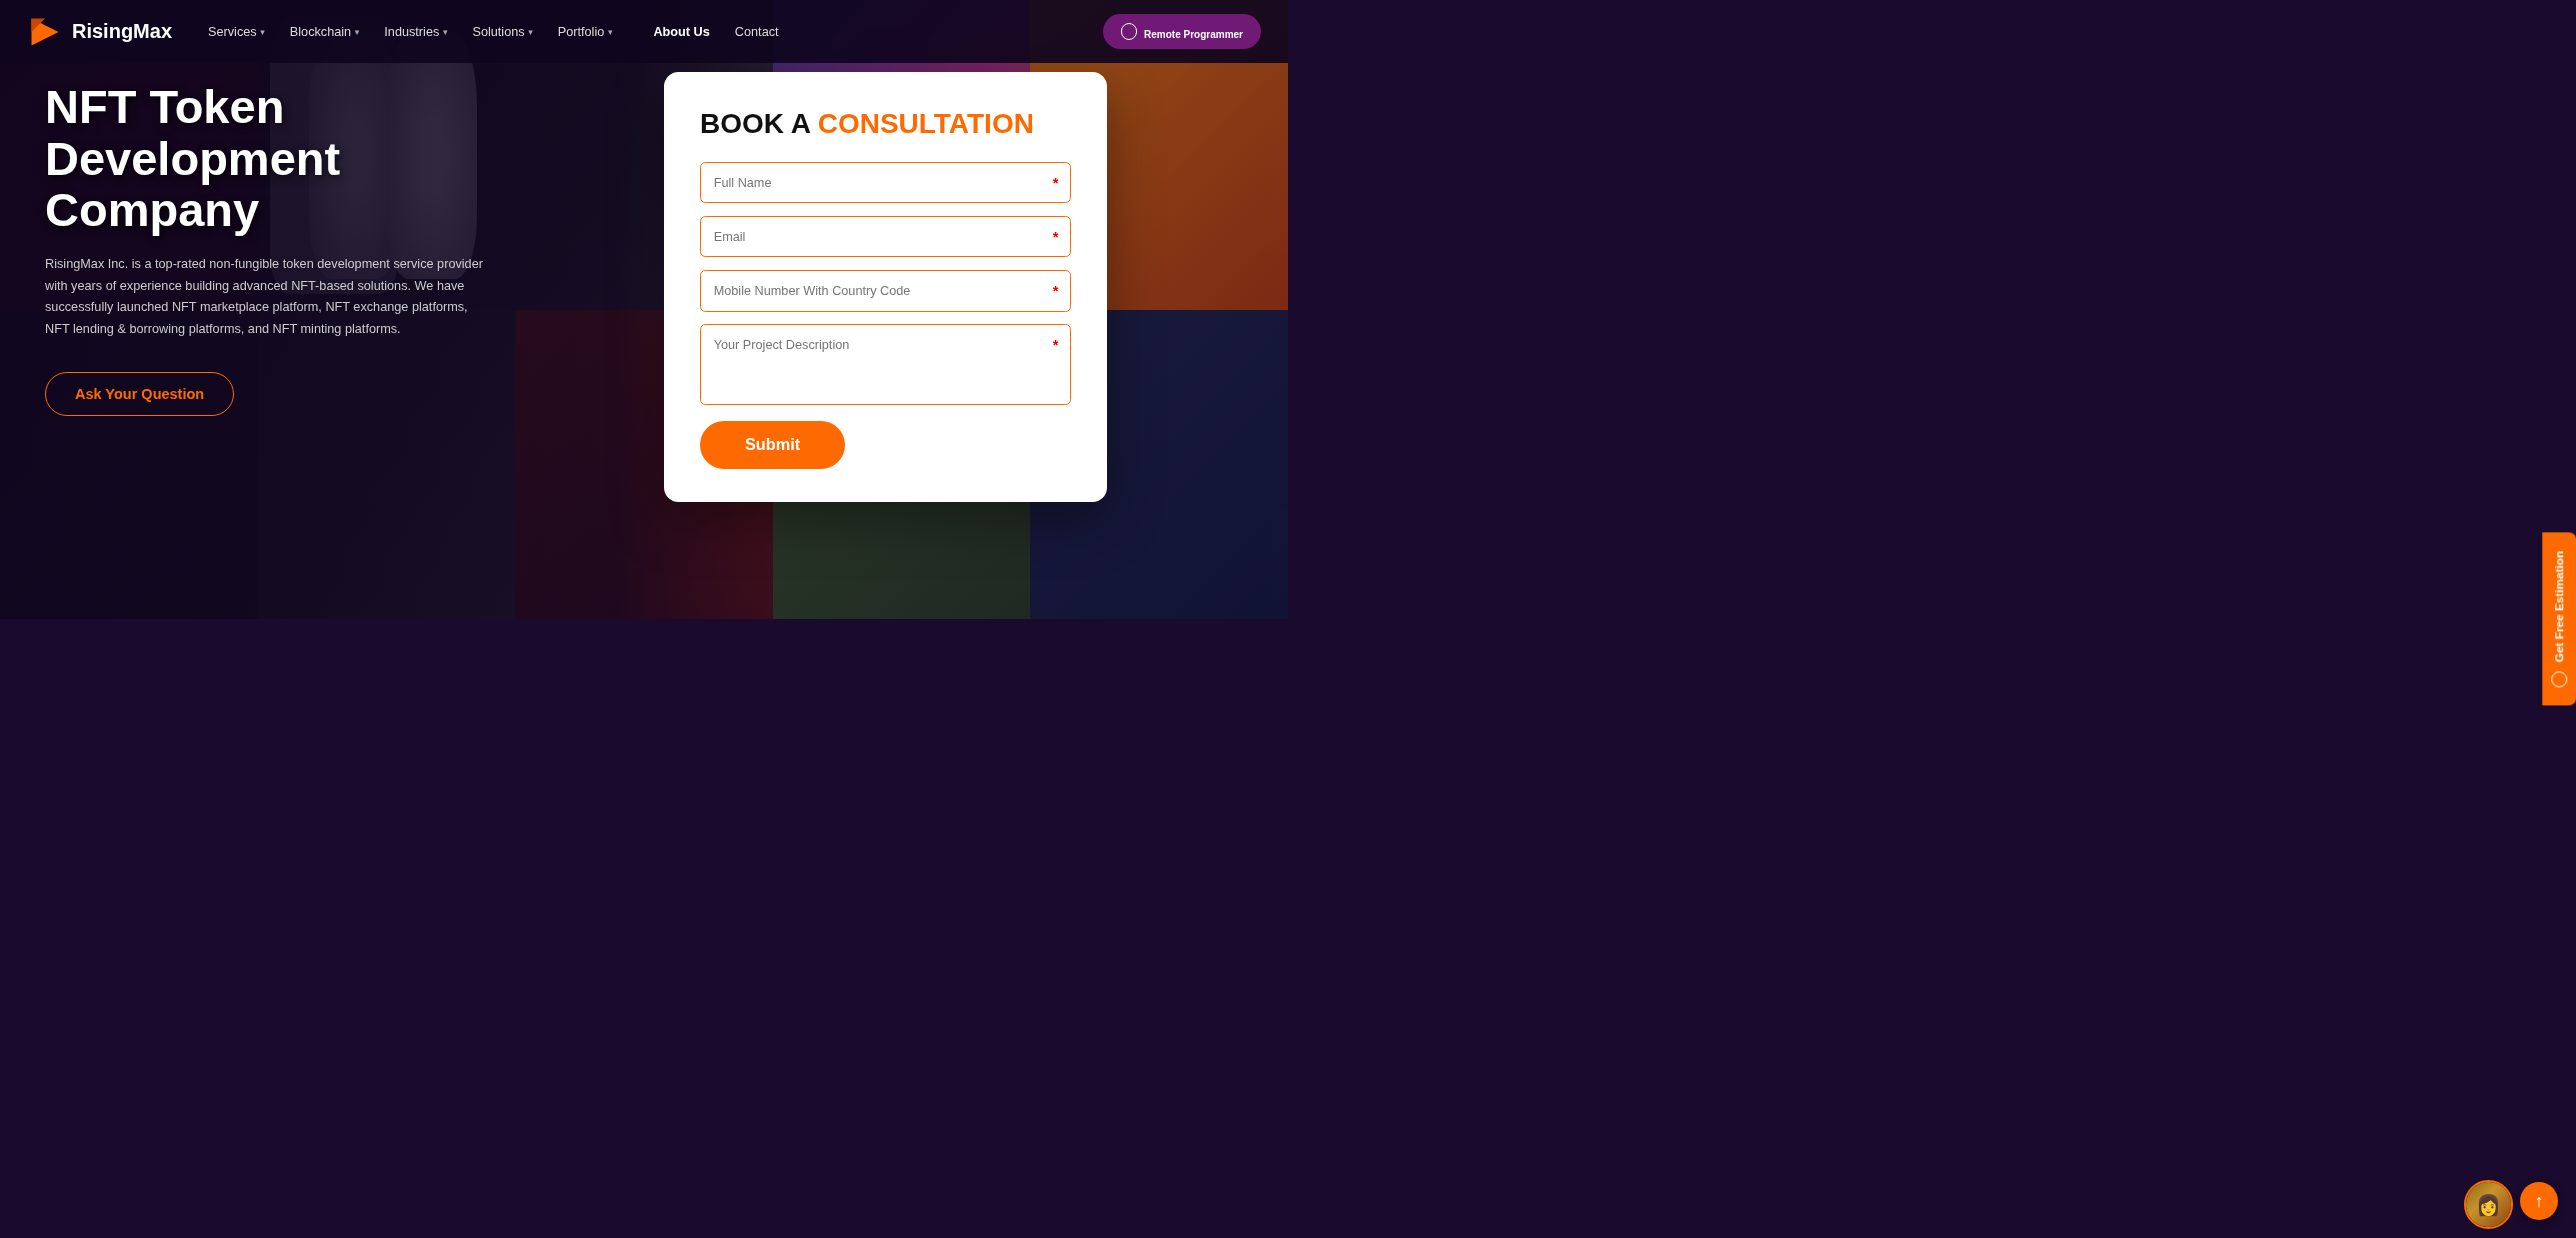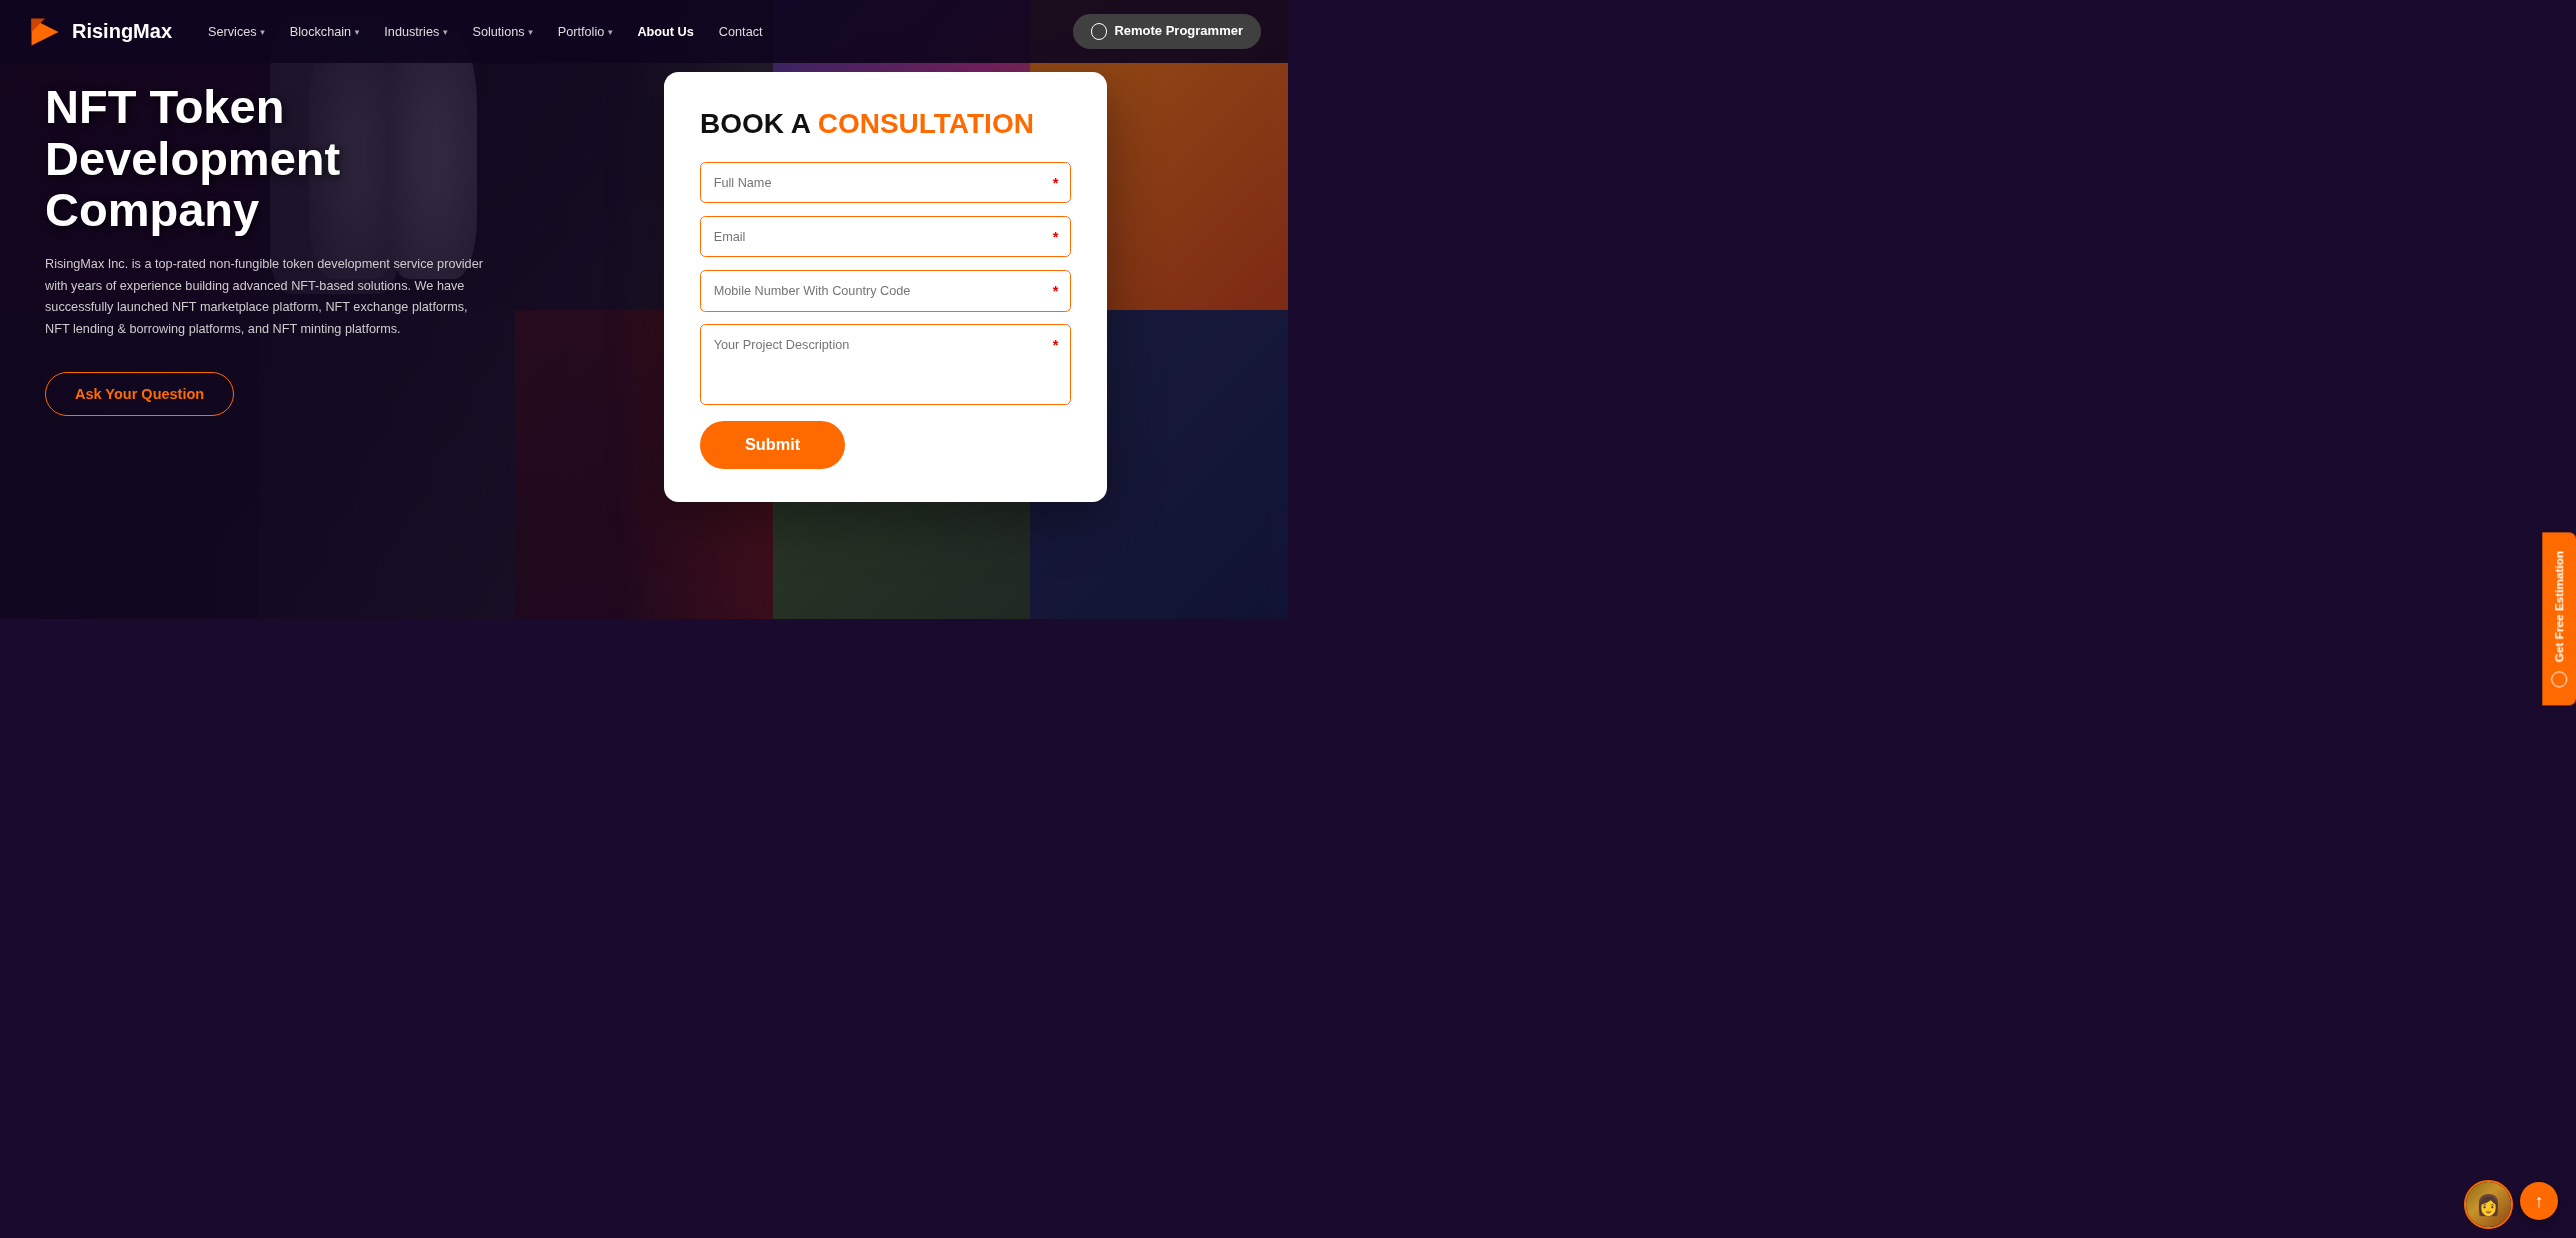--- a/index.html
+++ b/index.html
@@ -9,26 +9,26 @@
     .navbar {
       position: absolute; top: 0; left: 0; right: 0; height: 63px;
       background: rgba(15,5,30,0.92);
       display: flex; align-items: center; z-index: 100; padding: 0 27px;
     }
     .logo-area { display: flex; align-items: center; gap: 9px; margin-right: 36px; }
     .logo-icon { width: 36px; height: 36px; }
     .logo-text { color: #fff; font-size: 20px; font-weight: 700; white-space: nowrap; }
     .nav-links { display: flex; align-items: center; gap: 25px; flex: 1; }
     .nav-item { color: #ddd; font-size: 12.7px; cursor: pointer; white-space: nowrap; display: flex; align-items: center; gap: 3.6px; }
-    .nav-item.active { color: #fff; font-weight: 600; }
+    .nav-item.active { color: #fff; font-weight: 600; margin-left: 16px; }
     .chevron { font-size: 9px; color: #aaa; }
     .remote-btn {
-      background: #404040; color: #fff; border: none; border-radius: 22.6px;
-      padding: 9px 18px; font-size: 13px; font-weight: 700; cursor: pointer;
-      display: flex; align-items: flex-start; gap: 7.2px; white-space: nowrap;
+      background: #701a75; color: #fff; border: none; border-radius: 22.6px;
+      padding: 9px 18px; font-size: 10px; font-weight: 700; cursor: pointer;
+      display: flex; align-items: flex-end; gap: 7.2px; white-space: nowrap;
     }
     .remote-btn-circle { width: 16.3px; height: 16.3px; border: 1.8px solid #fff; border-radius: 50%; flex-shrink: 0; }
 
     
     .hero {
       position: absolute; top: 0; left: 0; right: 0; bottom: 0;
       background: linear-gradient(to right, #1a0a2e 0%, #1a0a2e 55%, rgba(26,10,46,0.5) 100%);
       overflow: hidden;
     }
     .hero-bg-grid {

